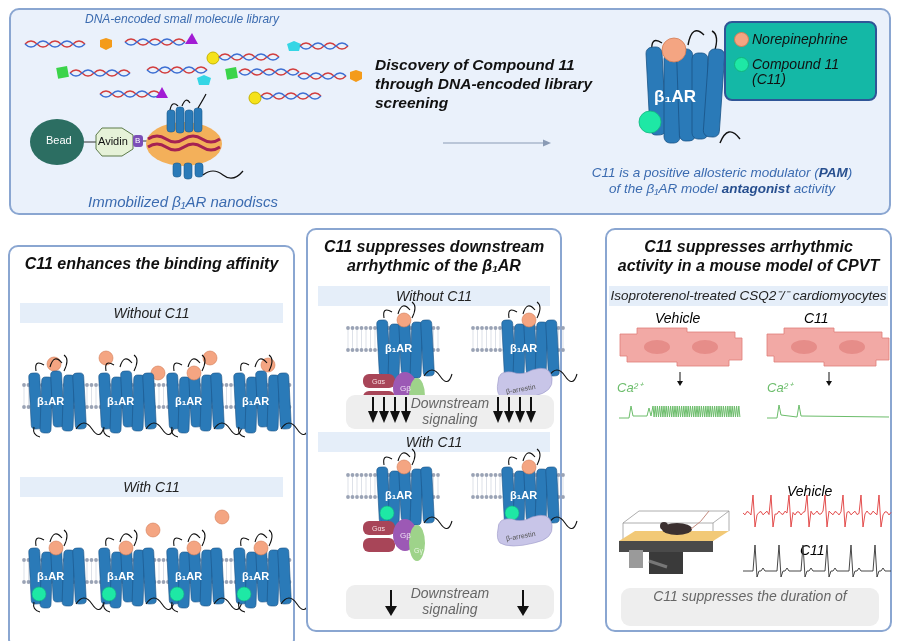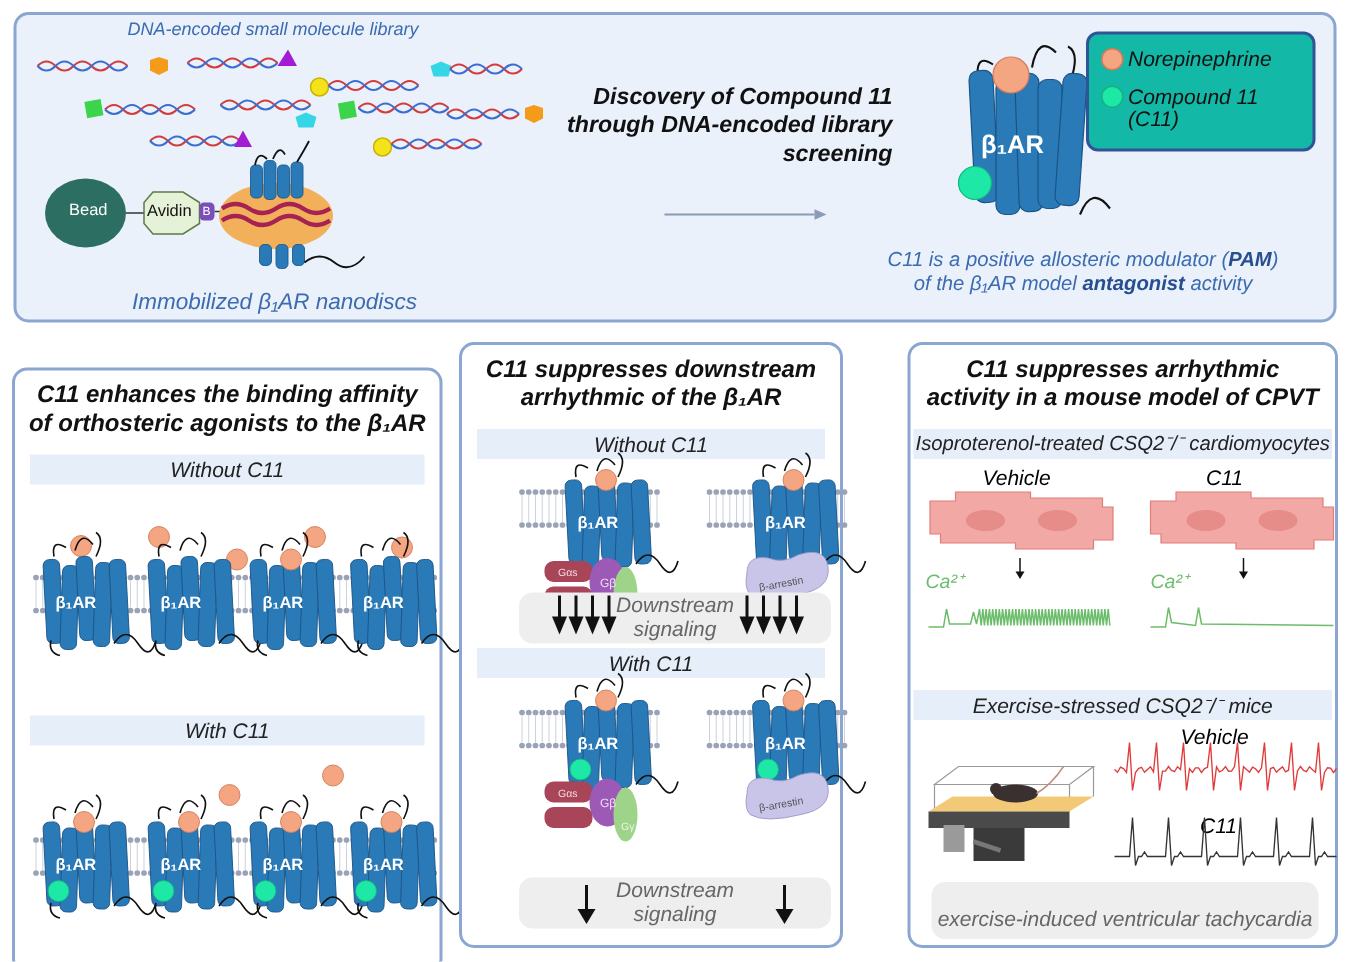--- a/index.html
+++ b/index.html
@@ -8,21 +8,21 @@
 
   .panel { position: absolute; border: 2px solid #8aa6d1; border-radius: 10px; background: #ffffff; }
   .top-panel { left: 9px; top: 8px; width: 882px; height: 207px; background: #eaf1fb; }
   .p1 { left: 8px; top: 245px; width: 287px; height: 404px; padding-left: 44px; }
   .p2 { left: 306px; top: 228px; width: 256px; height: 404px; }
   .p3 { left: 605px; top: 228px; width: 287px; height: 404px; padding-left: 44px; }
 
   .italic-blue { font-style: italic; color: #3b6bb0; position: absolute; }
   .lib-title { left: 58px; top: 12px; font-size: 12px; margin-left: 27px; }
   .nano-title { left: 88px; top: 193px; font-size: 15px; }
-  .discovery { position: absolute; left: 375px; top: 55px; width: 220px; text-align: right;
+  .discovery { position: absolute; left: 375px; top: 55px; width: 220px; text-align: left;
                font-weight: bold; font-style: italic; font-size: 15.5px; line-height: 19px; color: #111; }
   .pam-text { position: absolute; left: 562px; top: 165px; width: 320px; text-align: center;
               font-style: italic; color: #3b6bb0; font-size: 13.5px; line-height: 16px; }
   .pam-text b { color: #274f8f; }
 
   .legend { position: absolute; left: 724px; top: 21px; width: 153px; height: 80px;
             border: 2.5px solid #2f5597; border-radius: 8px; background: #14b8a6; }
   .legend-row { position: absolute; left: 8px; display: flex; align-items: flex-start; font-style: italic; font-size: 14px; color: #111; line-height: 15px; }
   .legend-dot { width: 15px; height: 15px; border-radius: 50%; margin-right: 3px; flex: none; }
 
@@ -159,21 +159,20 @@
 </div>
 
 <div class="pam-text">
   <span>C11 is a positive allosteric modulator (</span><b>PAM</b><span>)</span><br>
   <span>of the β₁AR model </span><b>antagonist</b><span> activity</span>
 </div>
 
 <div class="panel p1">
   <div class="panel-title">
     <span>C11 enhances the binding affinity</span><br>
-    <span>of orthosteric agonists to the β₁AR</span>
   </div>
   <div class="band" style="top:56px;">Without C11</div>
   <div class="band" style="top:230px;">With C11</div>
   <svg id="p1-without" style="left:0;top:80px;" width="285" height="130">
       <g>
         <circle cx="14" cy="58" r="1.9" fill="#9aa3b5"></circle>
         <circle cx="14" cy="80" r="1.9" fill="#9aa3b5"></circle>
         <line x1="14" y1="60" x2="14" y2="78" stroke="#c6ccd8" stroke-width="0.6"></line>
         <circle cx="18.5" cy="58" r="1.9" fill="#9aa3b5"></circle>
         <circle cx="18.5" cy="80" r="1.9" fill="#9aa3b5"></circle>
@@ -1045,21 +1044,20 @@
         <line x1="212" y1="46" x2="212" y2="57" stroke="#111" stroke-width="1"></line>
         <polygon points="209,55 215,55 212,60" fill="#111"></polygon>
       </g>
     <path id="ca-vehicle" d="M2 92 L12 92 L14 80 L16 90 L30 90 L32 82 L34 90 L36.0 80 L37.1 91 L38.2 80 L39.3 91 L40.4 80 L41.5 91 L42.6 80 L43.7 91 L44.8 80 L45.9 91 L47.0 80 L48.1 91 L49.2 80 L50.3 91 L51.4 80 L52.5 91 L53.6 80 L54.7 91 L55.8 80 L56.9 91 L58.0 80 L59.1 91 L60.2 80 L61.3 91 L62.4 80 L63.5 91 L64.6 80 L65.7 91 L66.8 80 L67.9 91 L69.0 80 L70.1 91 L71.2 80 L72.3 91 L73.4 80 L74.5 91 L75.6 80 L76.7 91 L77.8 80 L78.9 91 L80.0 80 L81.1 91 L82.2 80 L83.3 91 L84.4 80 L85.5 91 L86.6 80 L87.7 91 L88.8 80 L89.9 91 L91.0 80 L92.1 91 L93.2 80 L94.3 91 L95.4 80 L96.5 91 L97.6 80 L98.7 91 L99.8 80 L100.9 91 L102.0 80 L103.1 91 L104.2 80 L105.3 91 L106.4 80 L107.5 91 L108.6 80 L109.7 91 L110.8 80 L111.9 91 L113.0 80 L114.1 91 L115.2 80 L116.3 91 L117.4 80 L118.5 91 L119.6 80 L120.7 91 L121.8 80 L122.9 91" stroke="#6cbd6b" stroke-width="1" fill="none"></path>
     <path id="ca-c11" d="M150 92 L160 92 L162 79 L164 89 L180 91 L182 79 L184 90 L272 91" stroke="#6cbd6b" stroke-width="1" fill="none"></path>
   </svg>
   <div style="position:absolute;left:10px;top:148px;font-style:italic;font-size:13px;color:#6cbd6b;">Ca²⁺</div>
   <div style="position:absolute;left:160px;top:148px;font-style:italic;font-size:13px;color:#6cbd6b;">Ca²⁺</div>
 
 
-  <div class="band" style="top:230px;left:2px;right:2px;">Exercise-stressed CSQ2⁻/⁻ mice</div>
 
   <svg style="left:12px;top:265px;" width="110" height="80" viewBox="0 0 110 80">
     <polygon points="4,28 20,16 110,16 94,28" fill="none" stroke="#999" stroke-width="0.8"></polygon>
     <line x1="4" y1="28" x2="4" y2="46" stroke="#999" stroke-width="0.8"></line>
     <line x1="94" y1="28" x2="94" y2="46" stroke="#999" stroke-width="0.8"></line>
     <line x1="110" y1="16" x2="110" y2="36" stroke="#999" stroke-width="0.8"></line>
     <polygon points="0,46 94,46 110,36 16,36" fill="#f2c977"></polygon>
     <rect x="0" y="46" width="94" height="11" fill="#4a4a4a"></rect>
     <rect x="30" y="57" width="34" height="22" fill="#3a3a3a"></rect>
     <rect x="10" y="55" width="14" height="18" fill="#9a9a9a"></rect>
@@ -1072,16 +1070,15 @@
   </svg>
 
   <div style="position:absolute;left:180px;top:253px;font-style:italic;font-size:14px;">Vehicle</div>
   <div style="position:absolute;left:193px;top:312px;font-style:italic;font-size:14px;">C11</div>
   <svg style="left:136px;top:255px;" width="150" height="100" viewBox="0 0 150 100">
     <path id="ecg-vehicle" d="M0 28 L0 28 L2 29.818594853651362 L4 26.486395009384143 L6 27.44116900360215 L8 29.978716493246765 L10 10 L12 42 L14 29.98121471138974 L16 27.42419336666987 L18 26.49802550645665 L20 29.825890501455255 L22 27.982297381419194 L24 26.188843275986752 L26 29.525116900959205 L28 10 L30 42 L32 29.10285336248338 L34 29.058165372240047 L36 26.01644229311377 L38 28.59273715741877 L40 29.490226320958698 L42 26.16695690416873 L44 28.035403850210827 L46 10 L48 42 L50 27.475250292592143 L52 29.97325518408097 L54 26.882421902296766 L56 26.956897995826175 L58 29.985745296169075 L60 27.390378757795567 L62 26.521638606701554 L64 10 L66 42 L68 26.20414463862142 L70 29.547781363115778 L72 28.507646725524072 L74 26.029707479063504 L76 29.132215273796362 L78 29.02795691197507 L80 26.012222692153248 L82 10 L84 42 L86 26.15308310599188 L88 28.070796605467322 L90 29.787993327201114 L92 26.441067860768392 L94 27.509496029064692 L96 29.96717549086869 L98 26.853236256019155 L100 10 L102 42 L104 27.35675519367494 L106 26.545714999838296 L108 29.85363701083557 L110 27.911514643829857 L112 26.220008791266334 L114 29.56996077736262 L116 28.473322786728573 L118 10 L120 42 L122 28.99742630779279 L124 26.00862602622164 L126 28.659981651347564 L128 29.442075421003462 L130 26.139788099626475 L132 28.106167174292118 L134 29.771849632919896 L136 10 L138 42 L140 29.960479318880623 L142 26.824409985665188 L144 27.01795681220306 L146 29.992938346243548 L148 27.323333211351446" stroke="#e03b3b" stroke-width="0.9" fill="none"></path>
     <path id="ecg-c11" d="M0 86 L0 86 L2 86 L4 86 L6 86 L8 86 L10 86 L12 60 L14 92 L16 86 L18 86 L20 83 L22 86 L24 86 L26 86 L28 86 L30 86 L32 86 L34 86 L36 60 L38 92 L40 86 L42 86 L44 83 L46 86 L48 86 L50 86 L52 86 L54 86 L56 86 L58 86 L60 60 L62 92 L64 86 L66 86 L68 83 L70 86 L72 86 L74 86 L76 86 L78 86 L80 86 L82 86 L84 60 L86 92 L88 86 L90 86 L92 83 L94 86 L96 86 L98 86 L100 86 L102 86 L104 86 L106 86 L108 60 L110 92 L112 86 L114 86 L116 83 L118 86 L120 86 L122 86 L124 86 L126 86 L128 86 L130 86 L132 60 L134 92 L136 86 L138 86 L140 83 L142 86 L144 86 L146 86 L148 86" stroke="#333" stroke-width="0.9" fill="none"></path>
   </svg>
 
   <div class="grey-box" style="left:14px;top:358px;width:258px;height:38px;">
-    <br>
-    <span>exercise-induced ventricular tachycardia</span>
+    <span>C11 suppresses the duration of</span><br>
   </div>
 </div>
 
 </body></html>

